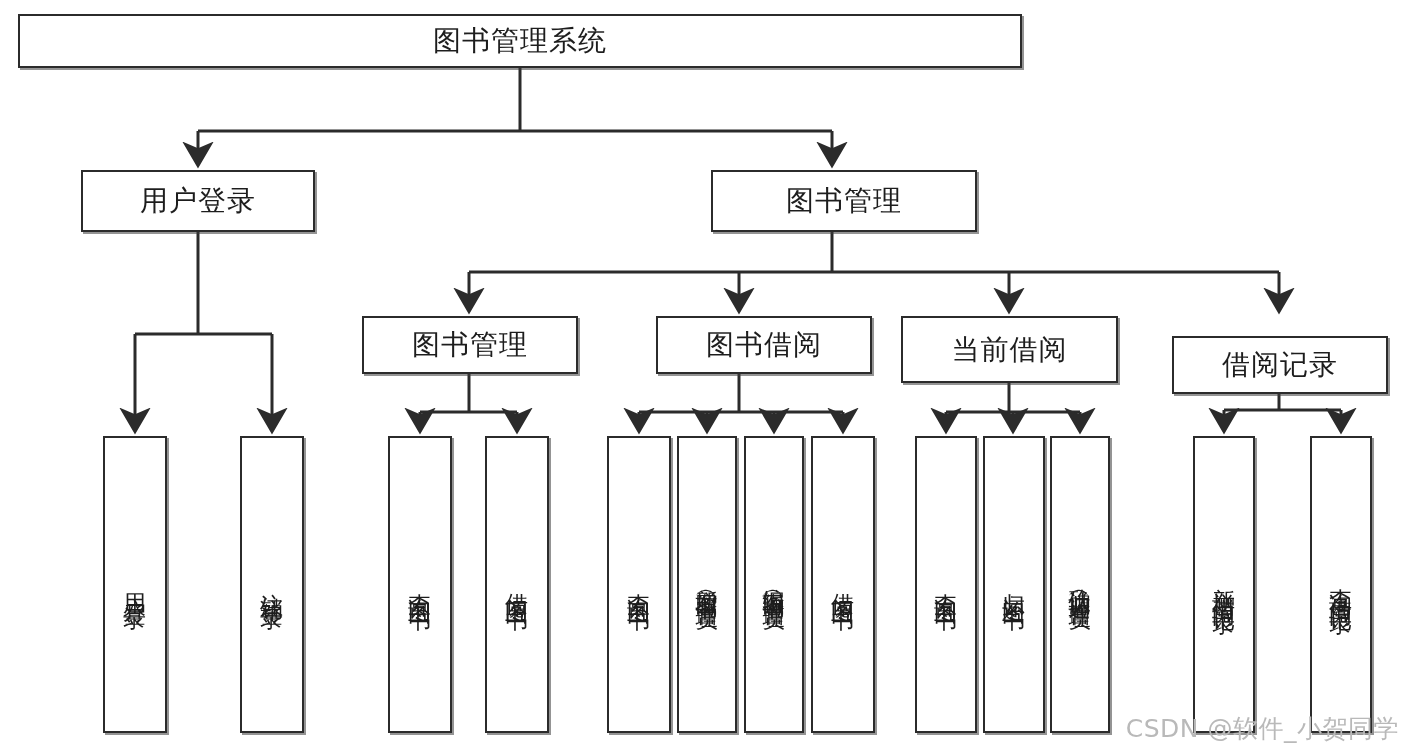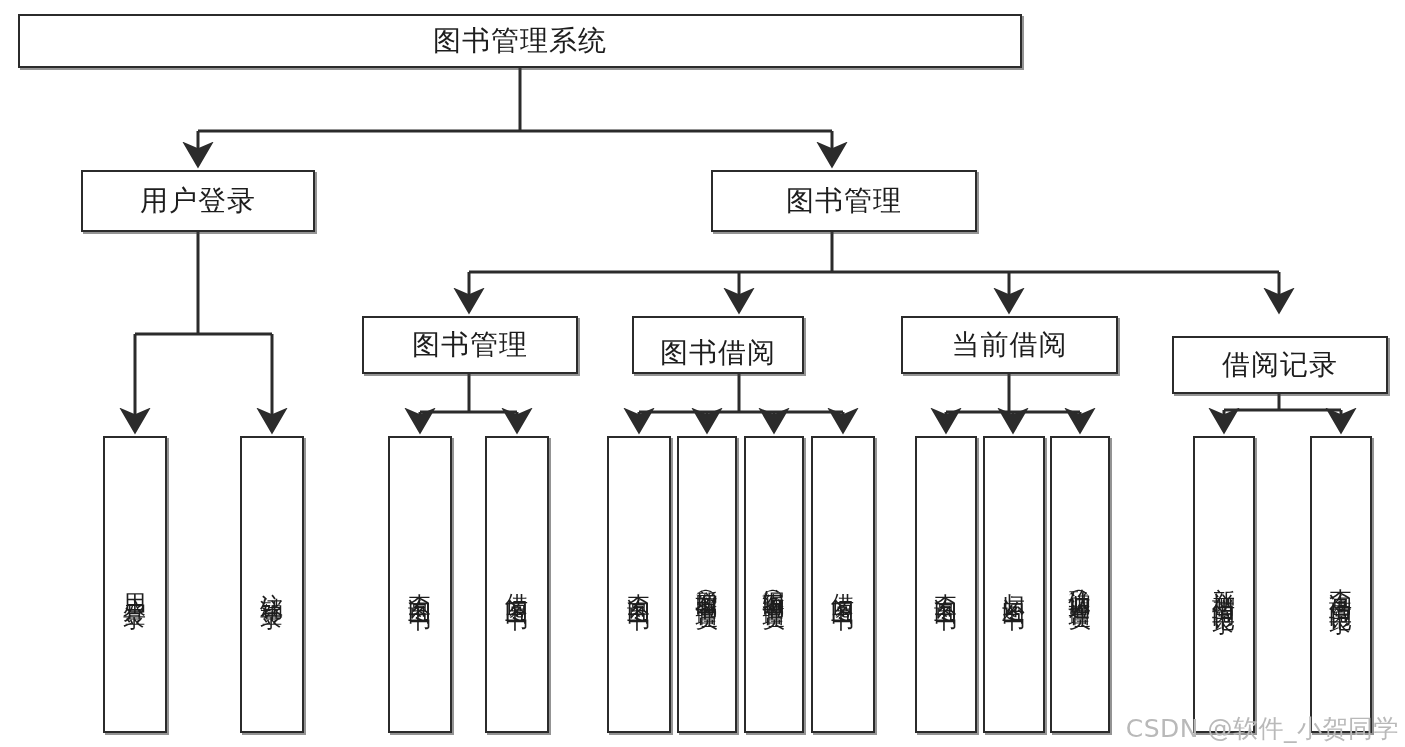--- a/index.html
+++ b/index.html
@@ -130,24 +130,24 @@
   <div class="node-box horiz" style="left:81px; top:170px; width:234px; height:62px;">
     <span class="node-label">用户登录</span>
   </div>
   <div class="node-box horiz" style="left:711px; top:170px; width:266px; height:62px;">
     <span class="node-label">图书管理</span>
   </div>
 
   <div class="node-box horiz" style="left:362px; top:316px; width:216px; height:58px;">
     <span class="node-label">图书管理</span>
   </div>
-  <div class="node-box horiz" style="left:632px; top:316px; width:172px; height:58px;align-items:flex-end;">
+  <div class="node-box horiz" style="left:656px; top:316px; width:216px; height:58px;">
     <span class="node-label">图书借阅</span>
   </div>
-  <div class="node-box horiz" style="left:901px; top:316px; width:217px; height:58px;">
+  <div class="node-box horiz" style="left:901px; top:316px; width:217px; height:67px;">
     <span class="node-label">当前借阅</span>
   </div>
   <div class="node-box horiz" style="left:1172px; top:316px; width:216px; height:58px;margin-top:20px;">
     <span class="node-label">借阅记录</span>
   </div>
 
   <div class="node-box vert" style="left:103px; top:436px; width:64px; height:297px;">
     <span class="node-label">用户登录</span>
   </div>
   <div class="node-box vert" style="left:240px; top:436px; width:64px; height:297px;">

